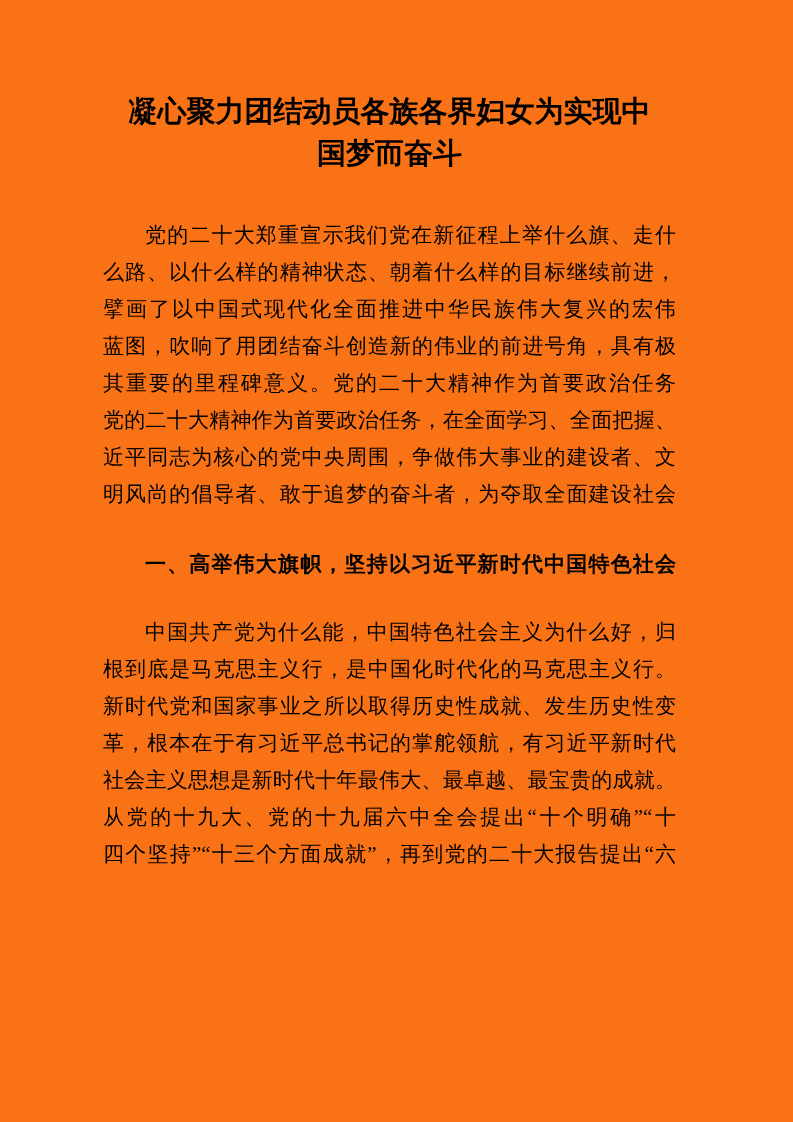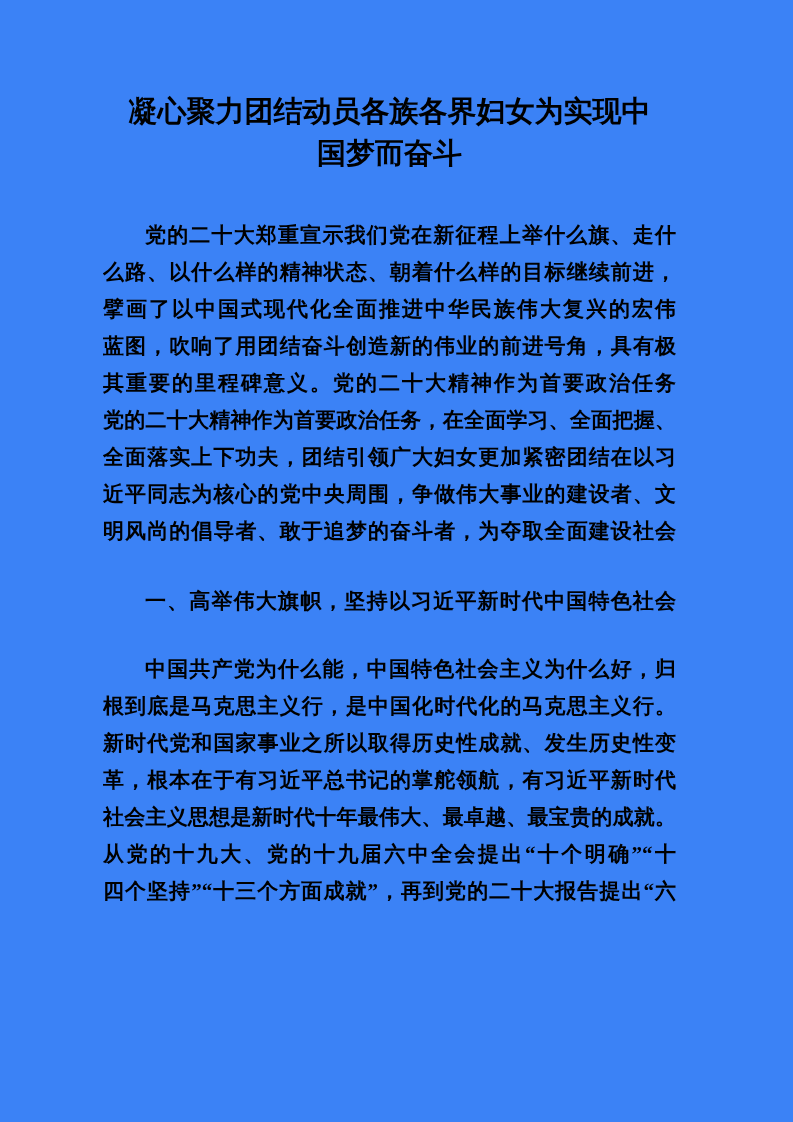--- a/index.html
+++ b/index.html
@@ -4,21 +4,21 @@
 <style>
   html, body {
     margin: 0;
     padding: 0;
     background: #ffffff;
   }
   .page {
     position: relative;
     width: 793px;
     height: 1122px;
-    background: #3b82f6;
+    background: #f97316;
     overflow: hidden;
     box-sizing: border-box;
     padding: 0 117px 12px 103px;
     color: #000000;
   }
   .title {
     margin-top: 90px;
     font-family: "Liberation Sans", sans-serif;
     font-weight: 700;
     font-size: 29px;
@@ -40,21 +40,20 @@
     margin-top: 43px;
   }
   .block.heading {
     font-family: "Liberation Sans", sans-serif;
     font-weight: 700;
   }
   .line {
     text-align: left;
     overflow: hidden;
     white-space: nowrap;
-    font-weight: bold;
   }
   .line.full {
     white-space: normal;
     text-align: justify;
     text-align-last: justify;
     text-justify: inter-character;
   }
   .line.first {
     text-indent: 42px;
   }
@@ -68,21 +67,20 @@
         <div class="title-line">凝心聚力团结动员各族各界妇女为实现中</div>
         <div class="title-line">国梦而奋斗</div>
       </div>
       <div class="block paragraph">
         <div class="line full first">党的二十大郑重宣示我们党在新征程上举什么旗、走什</div>
         <div class="line full">么路、以什么样的精神状态、朝着什么样的目标继续前进，</div>
         <div class="line full">擘画了以中国式现代化全面推进中华民族伟大复兴的宏伟</div>
         <div class="line full">蓝图，吹响了用团结奋斗创造新的伟业的前进号角，具有极</div>
         <div class="line full">其重要的里程碑意义。党的二十大精神作为首要政治任务</div>
         <div class="line full">党的二十大精神作为首要政治任务，在全面学习、全面把握、</div>
-        <div class="line full">全面落实上下功夫，团结引领广大妇女更加紧密团结在以习</div>
         <div class="line full">近平同志为核心的党中央周围，争做伟大事业的建设者、文</div>
         <div class="line full">明风尚的倡导者、敢于追梦的奋斗者，为夺取全面建设社会</div>
       </div>
       <div class="block heading">
         <div class="line full first">一、高举伟大旗帜，坚持以习近平新时代中国特色社会</div>
       </div>
       <div class="block paragraph">
         <div class="line full first">中国共产党为什么能，中国特色社会主义为什么好，归</div>
         <div class="line full">根到底是马克思主义行，是中国化时代化的马克思主义行。</div>
         <div class="line full">新时代党和国家事业之所以取得历史性成就、发生历史性变</div>

